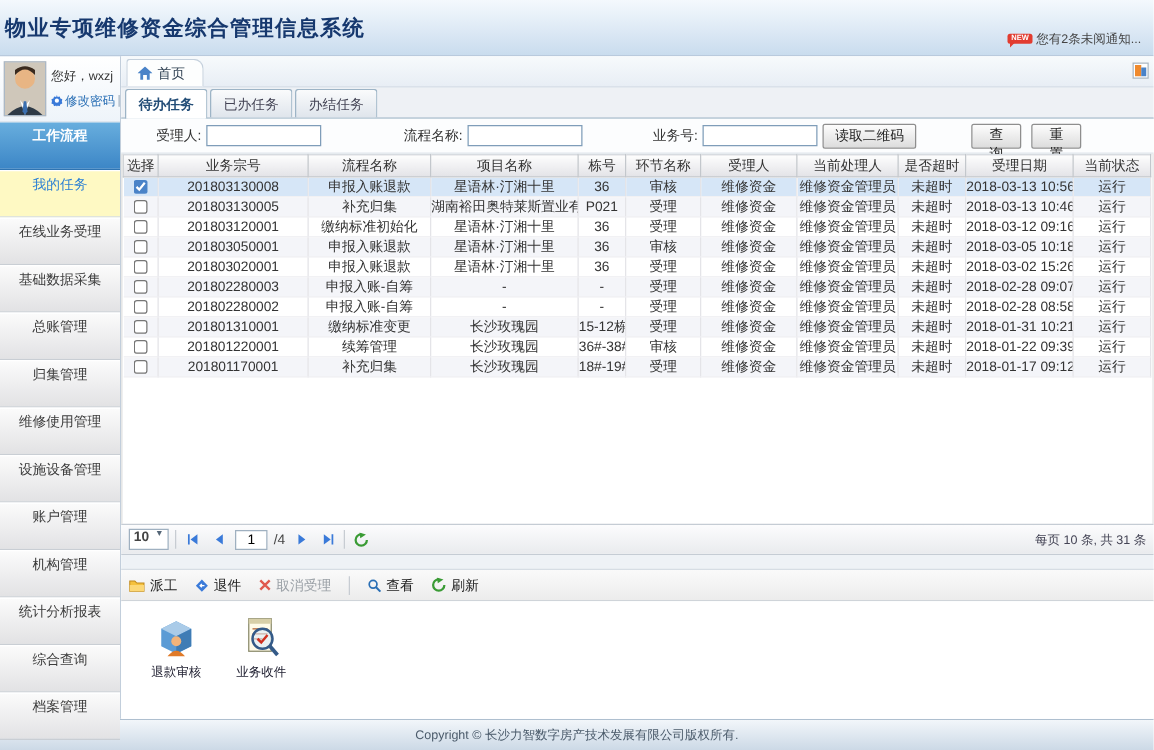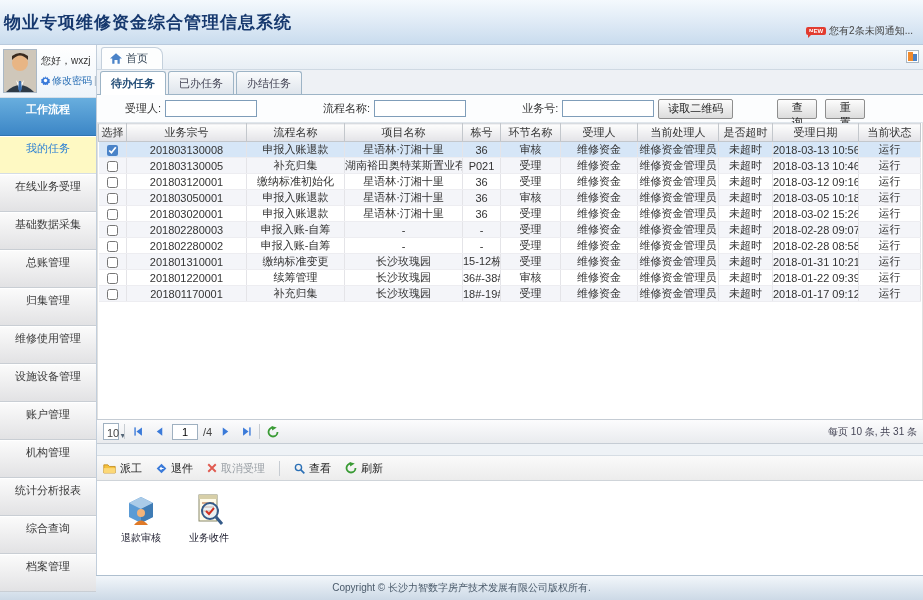--- a/index.html
+++ b/index.html
@@ -62,21 +62,21 @@
   table.grid th { height:18px; font-weight:normal; color:#333; font-size:11px;
     background:linear-gradient(180deg,#fdfdfd,#e3e3e7); border:1px solid #c3c7cc; border-top:1px solid #d7dbe0; }
   table.grid td { height:16px; font-size:11px; color:#333; text-align:center; border-right:1px solid #e4e4e8;
     border-bottom:1px solid #ededf1; overflow:hidden; white-space:nowrap; }
   table.grid tbody tr:nth-child(even) { background:#f4f5f9; }
   table.grid tbody tr.sel { background:var(--selected-row,#d6e6f7); }
   table.grid input[type=checkbox] { width:11px; height:11px; margin:0; vertical-align:middle; accent-color:#4a83c8; }
 
   .pager { height:24px; border-top:1px solid #c5ccd4; background:linear-gradient(180deg,#fcfcfd,#e9ebee);
     display:flex; align-items:center; padding:0 6px; gap:5px; font-size:11px; color:#444; }
-  .psize { width:16px; height:17px; border:1px solid #9fb0c0; background:#fff; display:flex; align-items:flex-end; justify-content:space-between; padding:0 3px; cursor:pointer; }
+  .psize { width:32px; height:17px; border:1px solid #9fb0c0; background:#fff; display:flex; align-items:flex-start; justify-content:space-between; padding:0 3px; cursor:pointer;font-weight:bold; }
   .psize .arr { font-size:7px; color:#567; }
   .vsep { width:1px; height:15px; background:#c7ccd2; }
   .pbtn { width:16px; height:16px; display:flex; align-items:center; justify-content:center; cursor:pointer; }
   .pageinput { width:26px; height:16px; border:1px solid #9fb0c0; text-align:center; font-size:11px; }
   .pagetotal { color:#444; }
   .psummary { margin-left:auto; font-size:10px; color:#445; }
 
   .gapstrip { height:12px; background:#eef2f6; border-bottom:1px solid #d6dde4; }
 
   .toolbar { height:25px; background:linear-gradient(180deg,#fafafa,#ececec); border-bottom:1px solid #cfd4d9;

